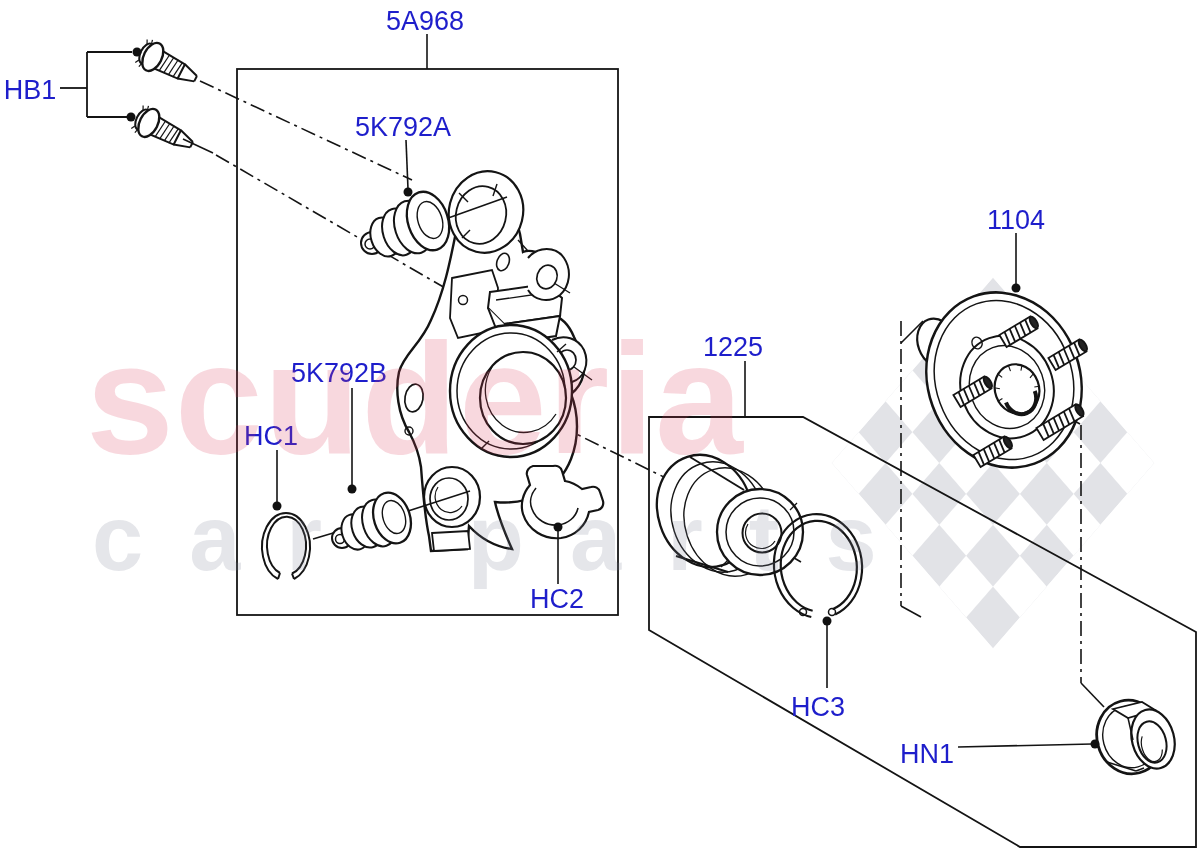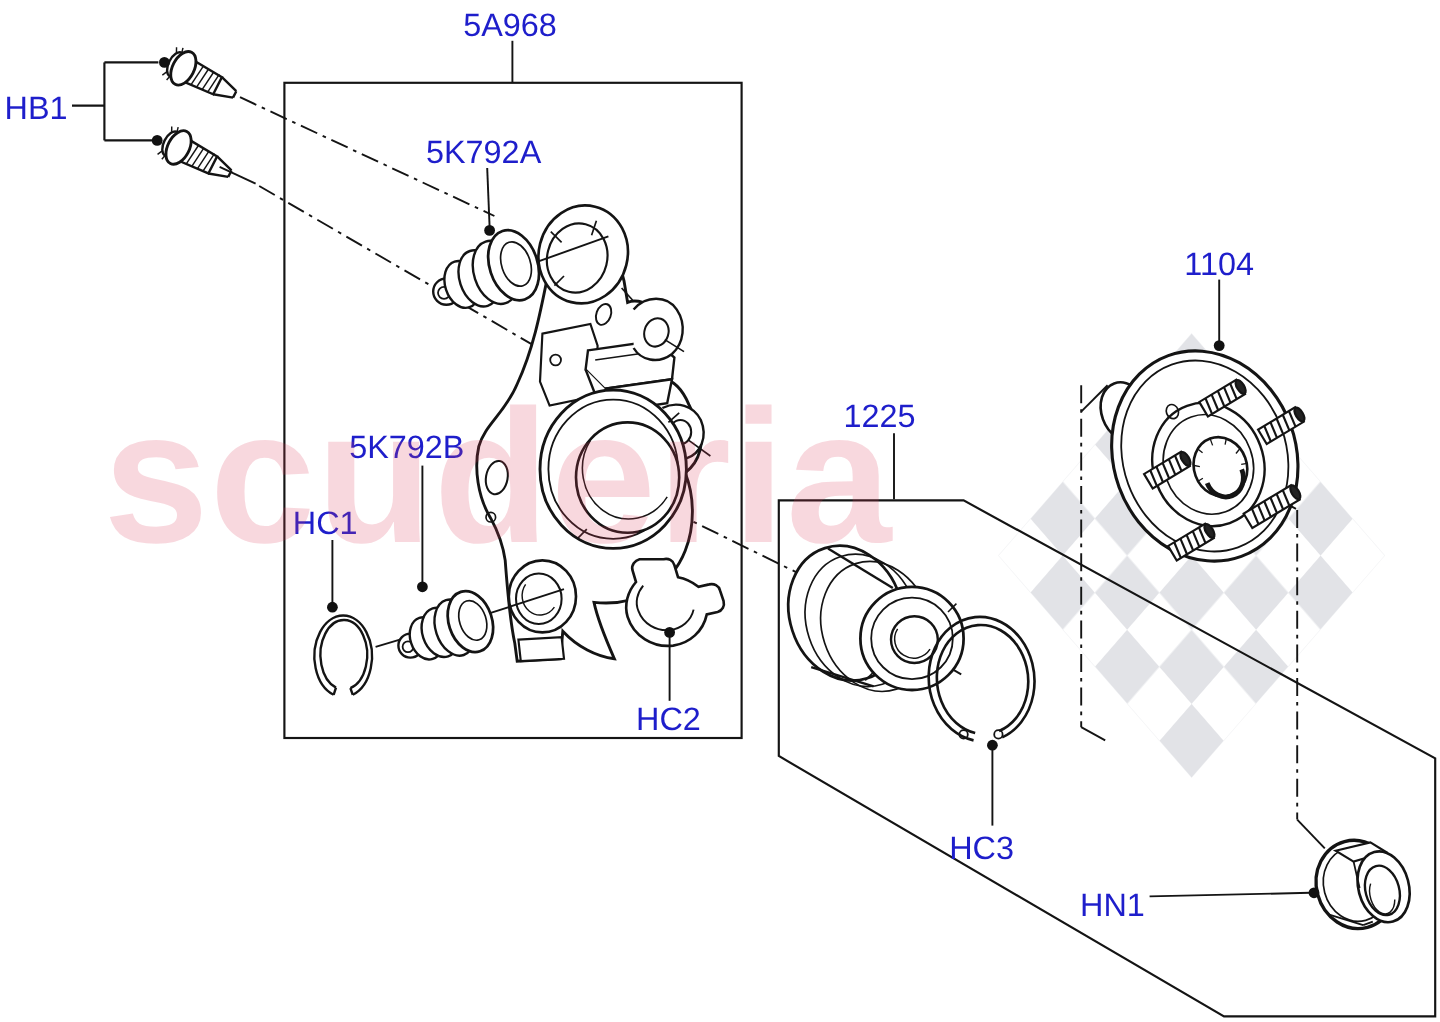--- a/index.html
+++ b/index.html
@@ -314,13 +314,14 @@
       <text x="271" y="445" class="plabel">HC1</text>
       <text x="557" y="608" class="plabel">HC2</text>
       <text x="733" y="356" class="plabel">1225</text>
       <text x="818" y="716" class="plabel">HC3</text>
       <text x="1016" y="229" class="plabel">1104</text>
       <text x="927" y="763" class="plabel">HN1</text>
     </g>
   </svg>
 
   <div class="wm-brand">scuderia</div>
+  <div class="wm-tagline">car parts</div>
 </div>
 
 </body></html>

